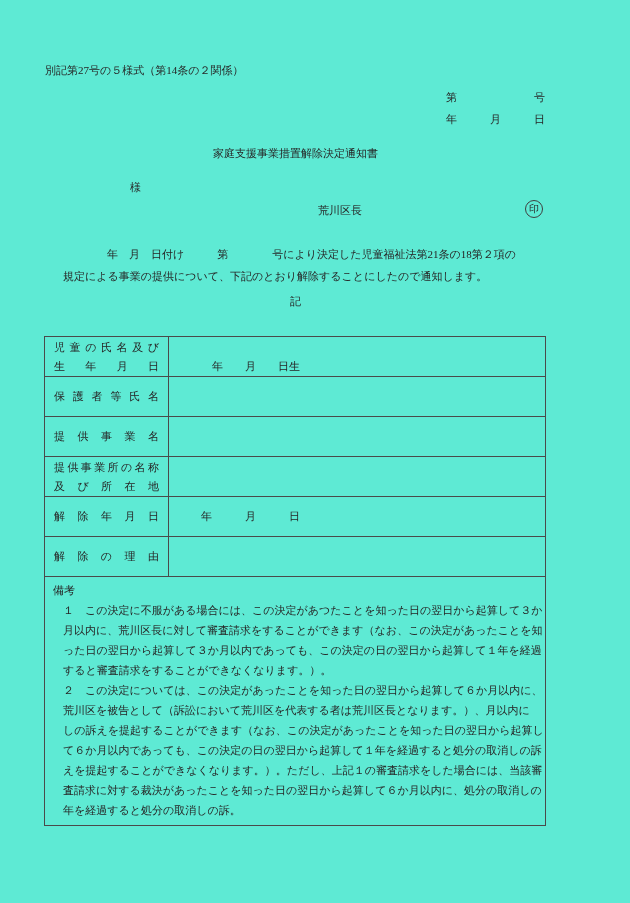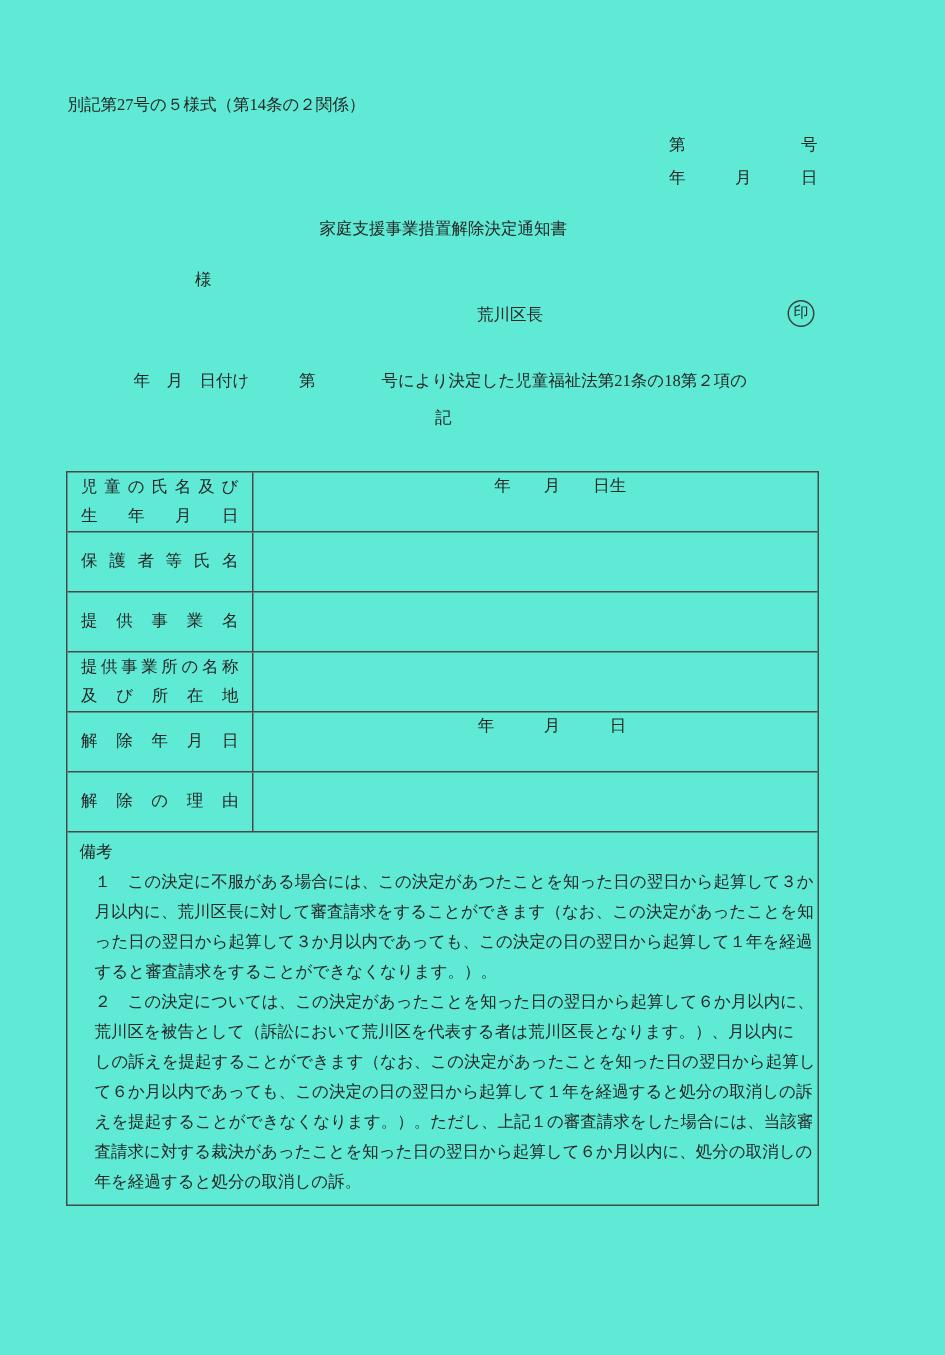--- a/index.html
+++ b/index.html
@@ -28,41 +28,41 @@
   .sender-row { margin-top: 5px; position: relative; height: 20px; }
   .issuer { position: absolute; left: 273px; top: 2px; line-height: 16px; }
   .seal {
     position: absolute; right: 3px; top: 0;
     width: 18px; height: 18px;
     border: 1px solid #3f3f3f; border-radius: 50%;
     font-size: 10px; line-height: 16px; text-align: center;
   }
 
   .notice-body { margin-top: 23px; }
-  .notice-body div { line-height: 22px; white-space: pre; }
+  .notice-body div { line-height: 22px; white-space: pre; margin-left: 18px; }
 
   .ki-marker { margin-top: 6px; text-align: center; line-height: 17px; }
 
   .details-table {
     margin-top: 26px; margin-left: -1px;
     width: 502px;
     border: 1px solid #4a4a4a;
   }
   .t-row { display: flex; height: 40px; border-bottom: 1px solid #4a4a4a; }
   .label-cell {
     width: 124px; flex: none;
     border-right: 1px solid #4a4a4a;
     padding: 0 9px;
     display: flex; flex-direction: column; justify-content: center;
   }
   .label-line { line-height: 19px; }
   .justify-chars { display: flex; justify-content: space-between; }
   .value-cell {
     flex: 1; padding: 0 10px;
-    display: flex; flex-direction: row; justify-content: center;
+    display: flex; flex-direction: column; justify-content: center;
   }
   .value-line { line-height: 19px; white-space: pre; min-height: 19px; }
 
   .remarks { padding: 3px 8px 5px 8px; }
   .remarks-label { line-height: 20px; }
   .remark-item { padding-left: 10px; }
   .remark-item div { line-height: 20px; white-space: pre; }
 </style>
 </head>
 <body>
@@ -81,20 +81,21 @@
 
     <div class="addressee">様</div>
 
     <div class="sender-row">
       <span class="issuer">荒川区長</span>
       <span class="seal">印</span>
     </div>
 
     <div class="notice-body">
         <div>　　　　年　月　日付け　　　第　　　　号により決定した児童福祉法第21条の18第２項の</div>
+        <div>規定による事業の提供について、下記のとおり解除することにしたので通知します。</div>
       </div>
 
     <div class="ki-marker">記</div>
 
     <div class="details-table">
 
       <div class="t-row">
         <div class="label-cell">
           <div class="label-line justify-chars">
               <span>児</span>

